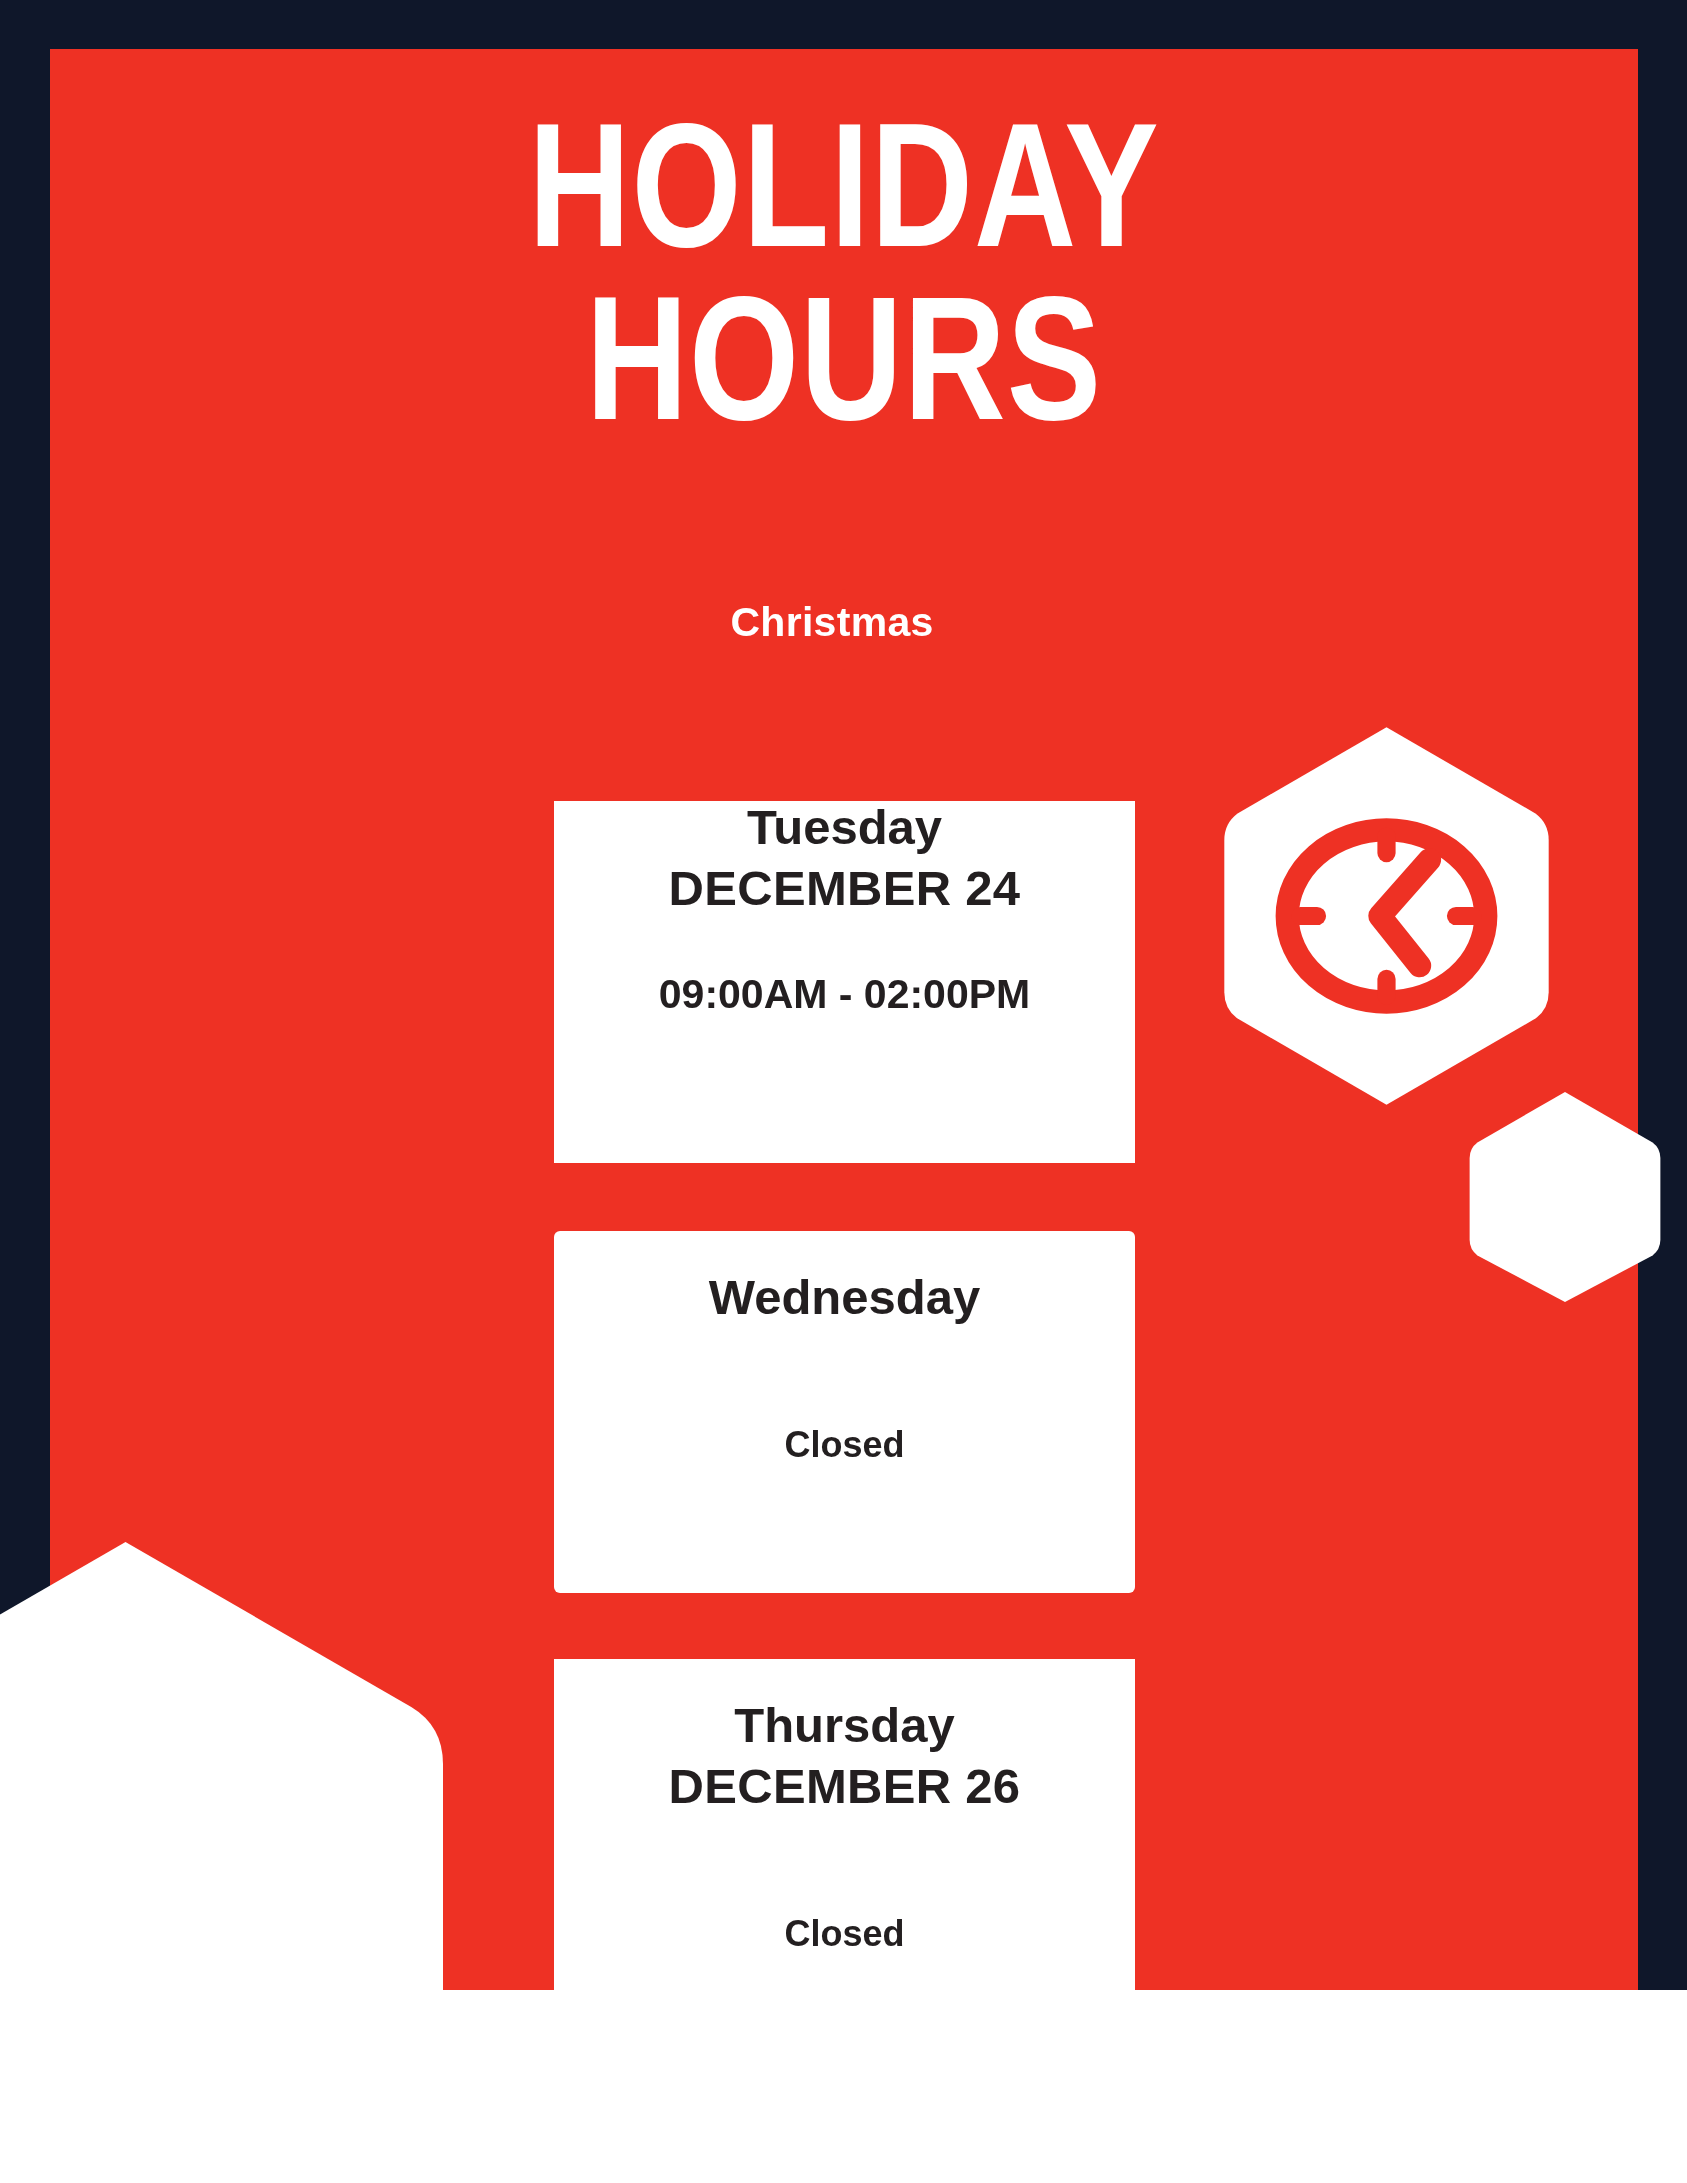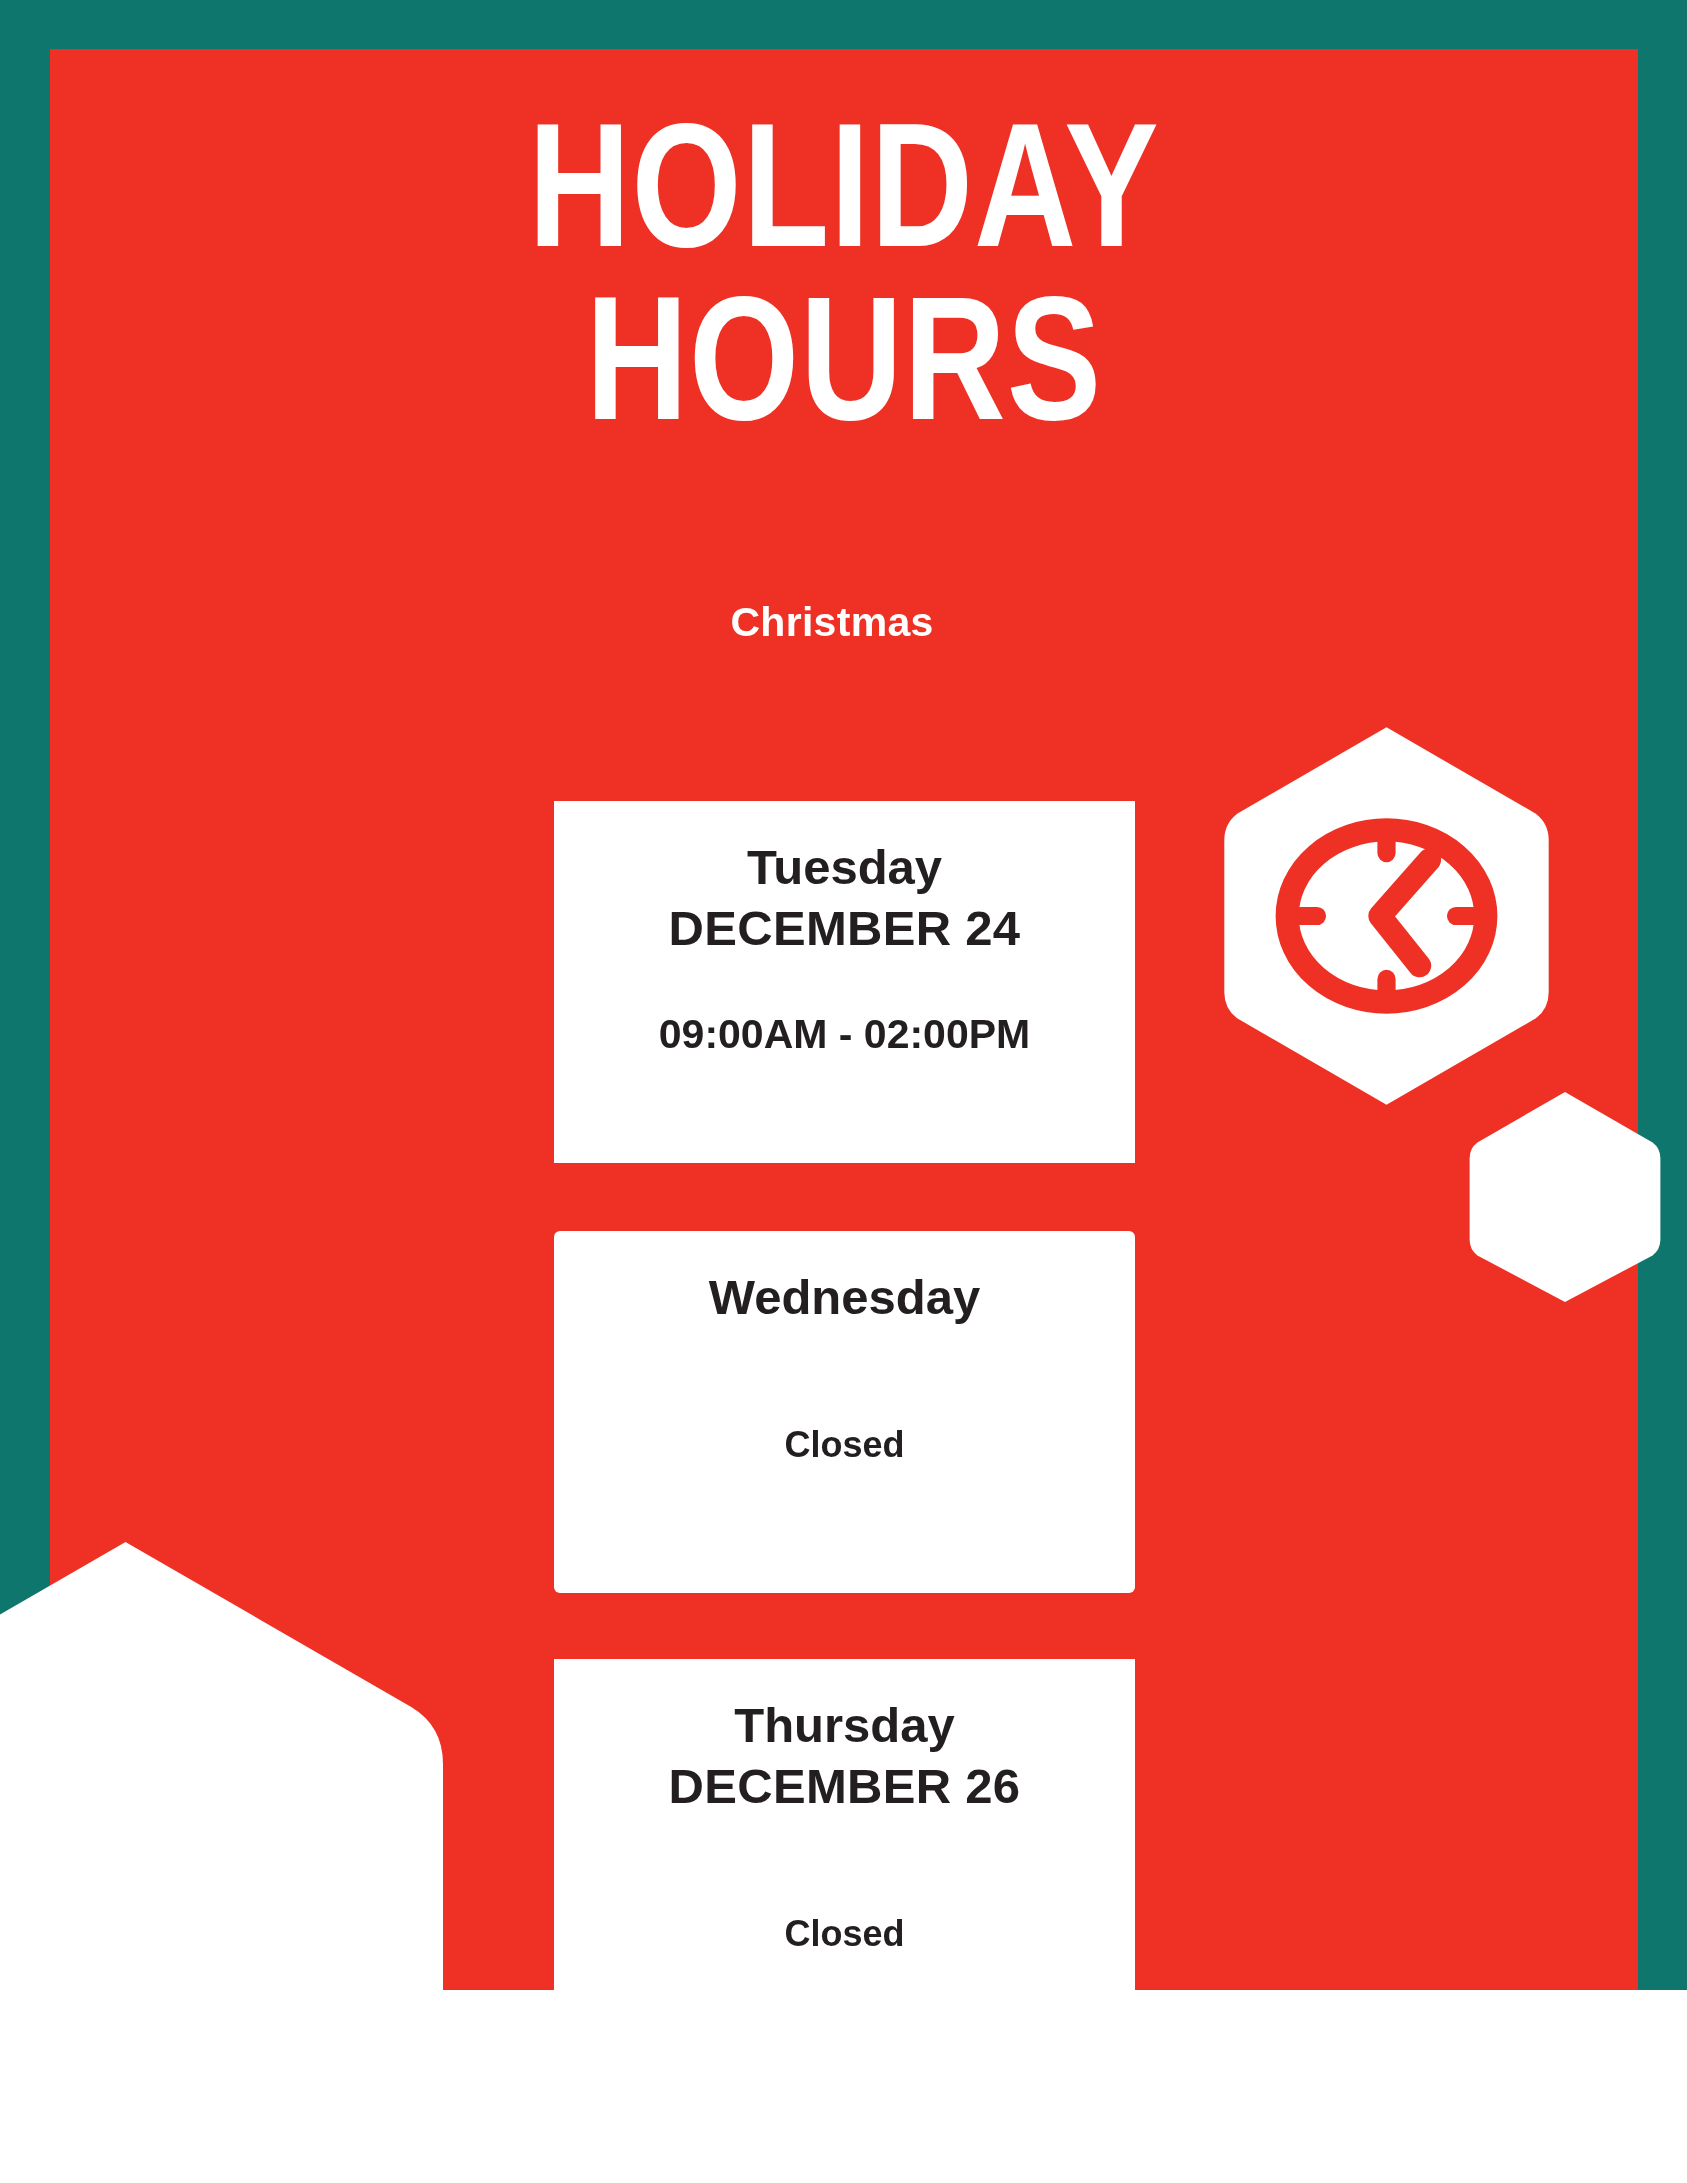--- a/index.html
+++ b/index.html
@@ -11,21 +11,21 @@
     width: 1687px;
     height: 2183px;
     font-family: "Liberation Sans", sans-serif;
     overflow: hidden;
   }
 
   #poster {
     position: relative;
     width: 1687px;
     height: 1990px;
-    background: #0f766e;
+    background: #0f172a;
     overflow: hidden;
   }
 
   
   .red-panel {
     position: absolute;
     left: 50px;
     top: 49px;
     width: 1588px;
     height: 2084px;
@@ -70,21 +70,21 @@
     position: absolute;
     left: 554px;
     width: 581px;
     background: #ffffff;
     display: flex;
     flex-direction: column;
     justify-content: flex-start;
     align-items: center;
     box-sizing: border-box;
   }
-  #card-0 { top: 801px; height: 362px; padding-top: 40px; }
+  #card-0 { top: 801px; height: 362px; }
   #card-1 { top: 1231px; height: 362px; padding-top: 40px; border-radius: 6px; }
   #card-2 { top: 1659px; height: 363px; padding-top: 40px; align-items: center; }
 
   .card-weekday {
     font-size: 49px;
     font-weight: 700;
     color: #231f20;
     line-height: 1.08;
     text-align: center;
     white-space: nowrap;

